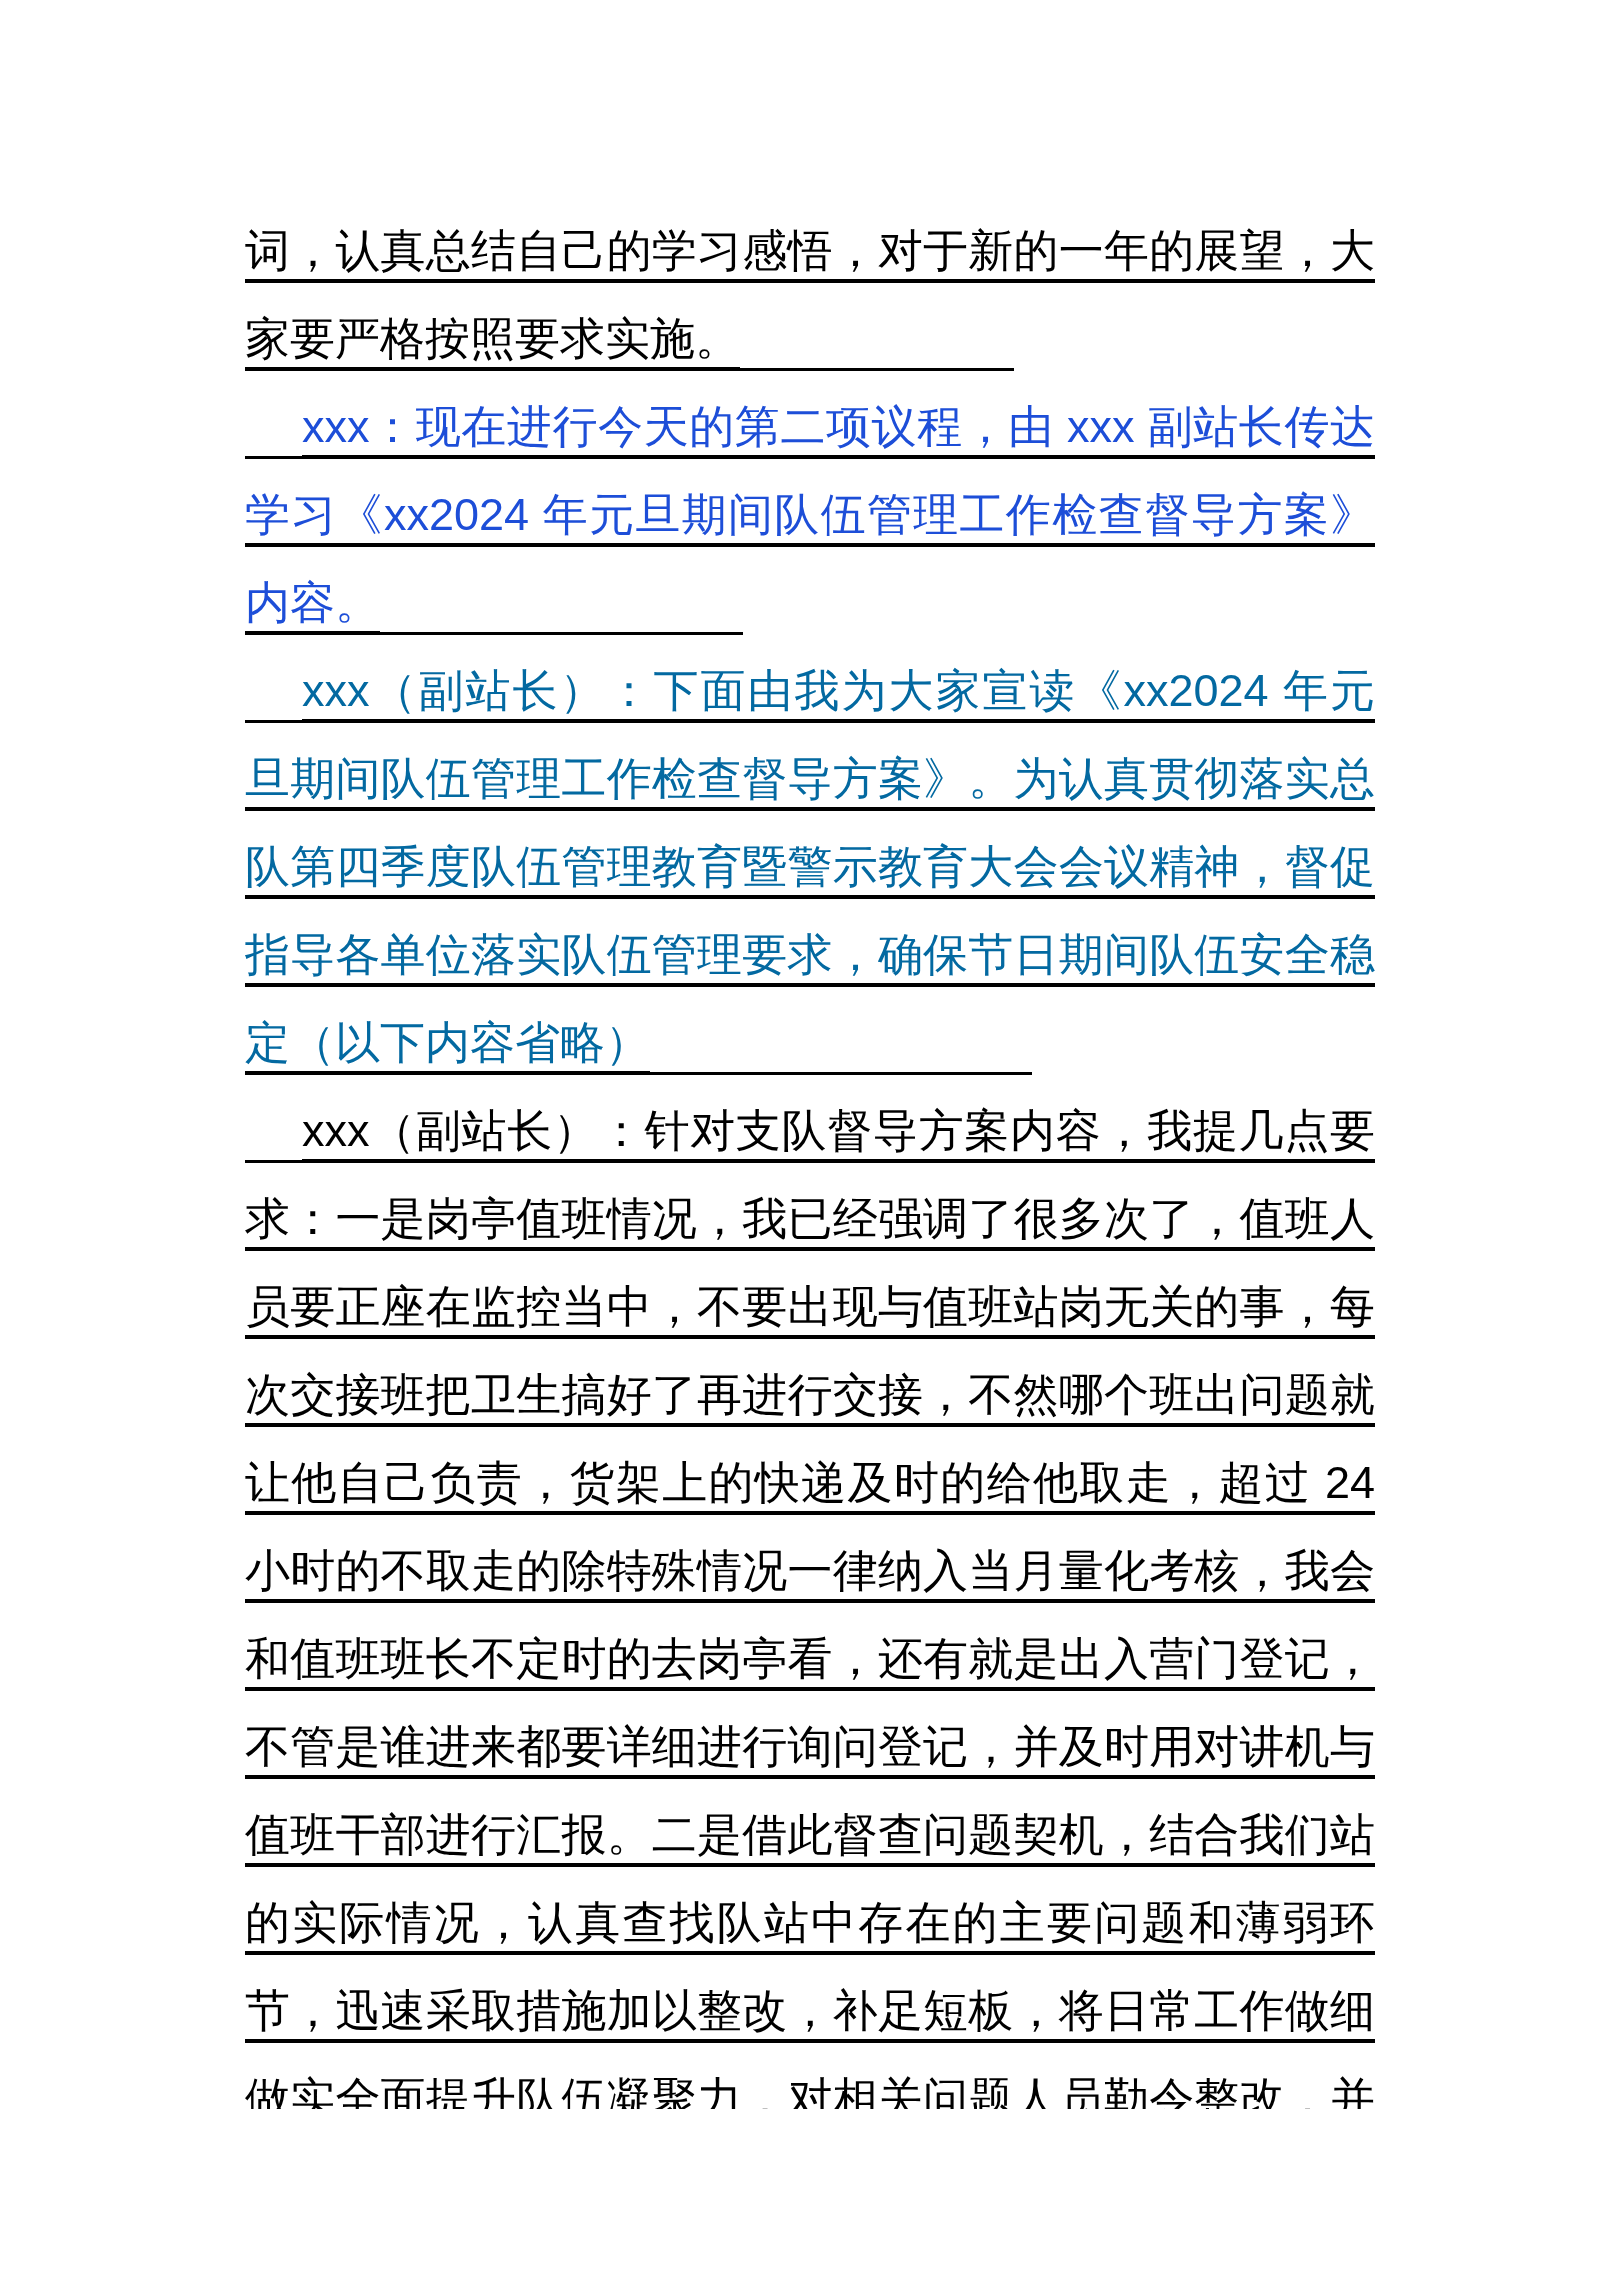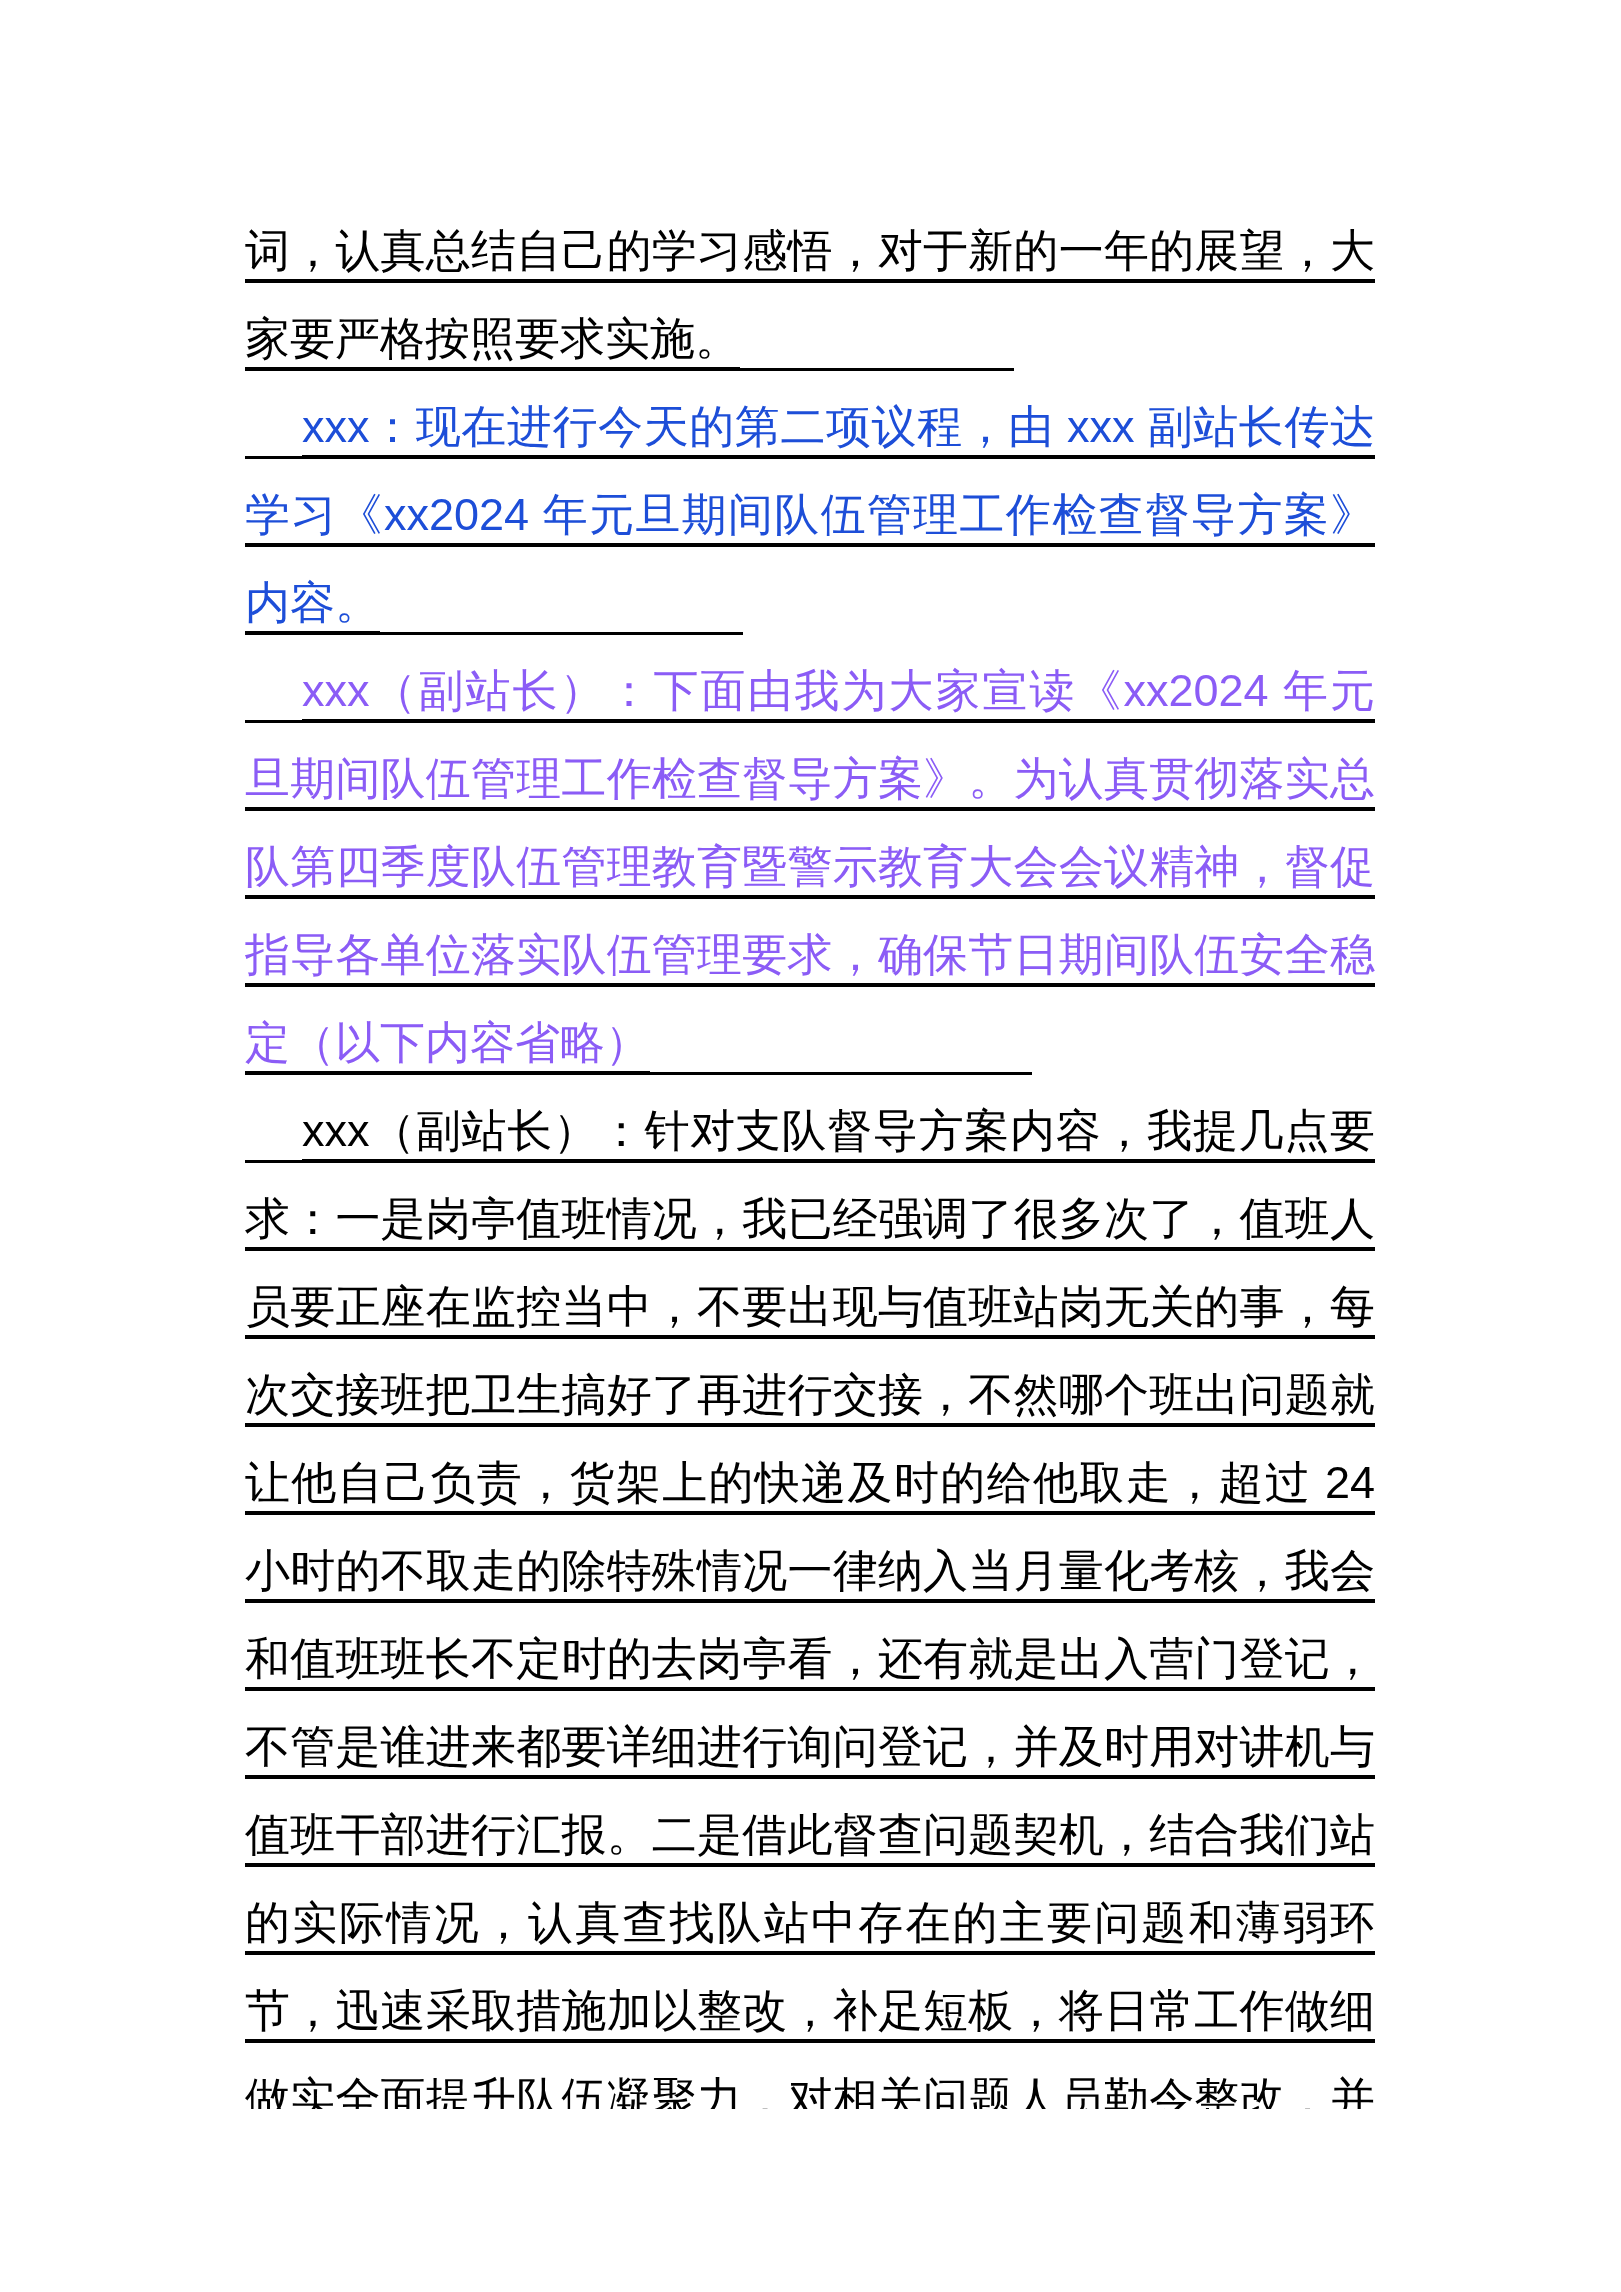--- a/index.html
+++ b/index.html
@@ -41,17 +41,17 @@
     margin-bottom: -16.7px;
   }
 </style>
 </head>
 <body>
 
 <div class="page">
   <div class="doc-body">
       <p class="para" style="color: rgb(0, 0, 0);"><span class="txt">词，认真总结自己的学习感悟，对于新的一年的展望，大家要严格按照要求实施。</span><span class="rule" style="width: 274px; border-bottom-color: rgb(0, 0, 0);"></span></p>
       <p class="para" style="color: #1d4ed8;"><span class="rule" style="width: 57px; border-bottom-color: rgb(0, 0, 0);"></span><span class="txt">xxx：现在进行今天的第二项议程，由 xxx 副站长传达学习《xx2024 年元旦期间队伍管理工作检查督导方案》内容。</span><span class="rule" style="width: 363px; border-bottom-color: rgb(0, 0, 0);"></span></p>
-      <p class="para" style="color: #8b5cf6;"><span class="rule" style="width: 57px; border-bottom-color: rgb(0, 0, 0);"></span><span class="txt">xxx（副站长）：下面由我为大家宣读《xx2024 年元旦期间队伍管理工作检查督导方案》。为认真贯彻落实总队第四季度队伍管理教育暨警示教育大会会议精神，督促指导各单位落实队伍管理要求，确保节日期间队伍安全稳定（以下内容省略）</span><span class="rule" style="width: 382px; border-bottom-color: rgb(0, 0, 0);"></span></p>
+      <p class="para" style="color: #0369a1;"><span class="rule" style="width: 57px; border-bottom-color: rgb(0, 0, 0);"></span><span class="txt">xxx（副站长）：下面由我为大家宣读《xx2024 年元旦期间队伍管理工作检查督导方案》。为认真贯彻落实总队第四季度队伍管理教育暨警示教育大会会议精神，督促指导各单位落实队伍管理要求，确保节日期间队伍安全稳定（以下内容省略）</span><span class="rule" style="width: 382px; border-bottom-color: rgb(0, 0, 0);"></span></p>
       <p class="para" style="color: rgb(0, 0, 0);"><span class="rule" style="width: 57px; border-bottom-color: rgb(0, 0, 0);"></span><span class="txt">xxx（副站长）：针对支队督导方案内容，我提几点要求：一是岗亭值班情况，我已经强调了很多次了，值班人员要正座在监控当中，不要出现与值班站岗无关的事，每次交接班把卫生搞好了再进行交接，不然哪个班出问题就让他自己负责，货架上的快递及时的给他取走，超过 24 小时的不取走的除特殊情况一律纳入当月量化考核，我会和值班班长不定时的去岗亭看，还有就是出入营门登记，不管是谁进来都要详细进行询问登记，并及时用对讲机与值班干部进行汇报。二是借此督查问题契机，结合我们站的实际情况，认真查找队站中存在的主要问题和薄弱环节，迅速采取措施加以整改，补足短板，将日常工作做细做实全面提升队伍凝聚力，对相关问题人员勒令整改，并追责</span></p>
     </div>
 </div>
 
 
 </body></html>

